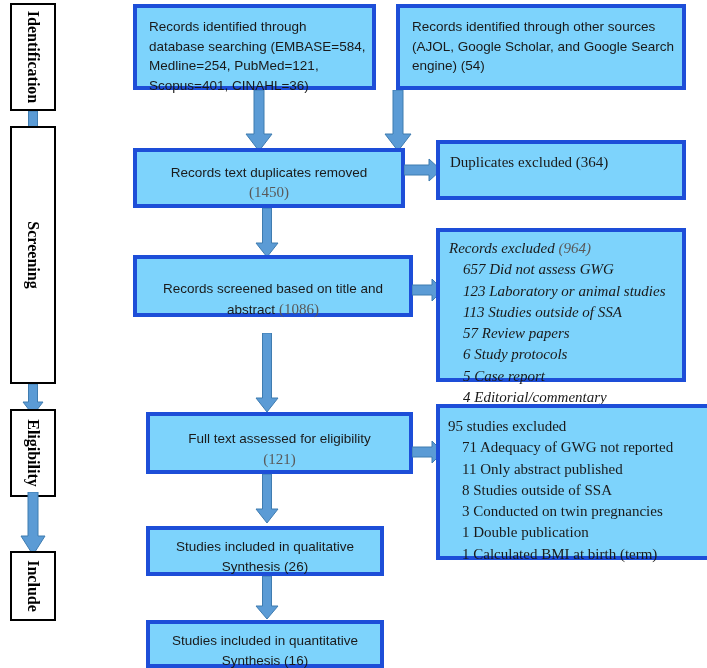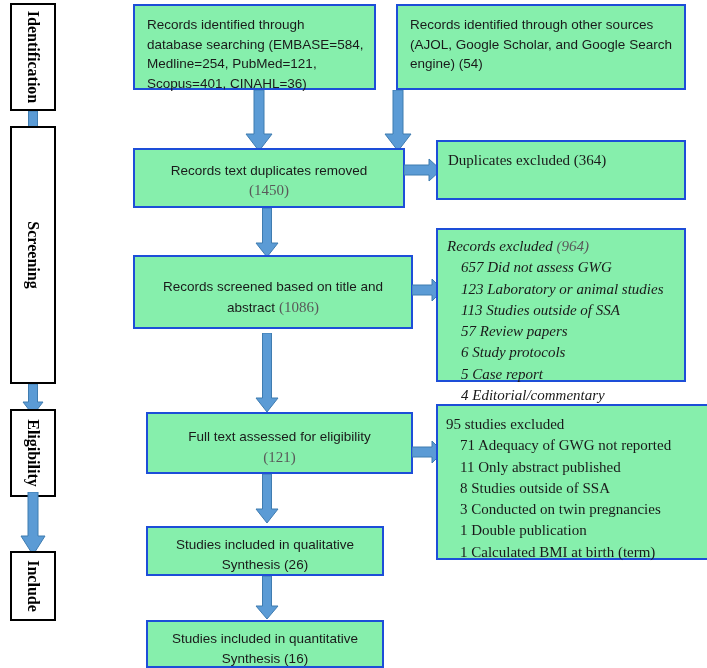--- a/index.html
+++ b/index.html
@@ -33,22 +33,22 @@
     font-family: "Liberation Serif", serif;
     font-weight: bold;
     font-size: 16px;
     color: #000000;
     letter-spacing: 0px;
   }
 
   
   .proc-box {
     position: absolute;
-    border: 2px solid #1d4ed8;
-    background: #86efac;
+    border: 4px solid #1d4ed8;
+    background: #7dd3fc;
     box-sizing: border-box;
   }
   .proc-box.no-right-border { border-right: none; }
 
   .box-text-center {
     position: absolute;
     left: 0;
     right: 0;
     text-align: center;
     font-size: 13.5px;
@@ -186,21 +186,21 @@
       <span>Duplicates excluded (364)</span>
     </div>
   </div>
 
   <span class="arrow-down" style="left:255px; top:208px;">
     <svg width="24" height="50" viewBox="0 0 24 50">
       <polygon points="7.5,0 16.5,0 16.5,35 23,35 12,49 1,35 7.5,35" fill="#5B9BD5" stroke="#3f7cb0" stroke-width="1"></polygon>
     </svg>
   </span>
 
-  <div class="proc-box" style="left:133px; top:255px; width:280px; height:74px;">
+  <div class="proc-box" style="left:133px; top:255px; width:280px; height:62px;">
     <div class="box-text-center sans" style="top:20px;">
       <span>Records screened based on title and</span>
     </div>
     <div class="box-text-center" style="top:40px;">
       <span class="sans">abstract</span><span>&nbsp;</span><span class="num-serif">(1086)</span>
     </div>
   </div>
 
   <span class="arrow-right" style="left:412px; top:278px;">
     <svg width="32" height="24" viewBox="0 0 32 24">

